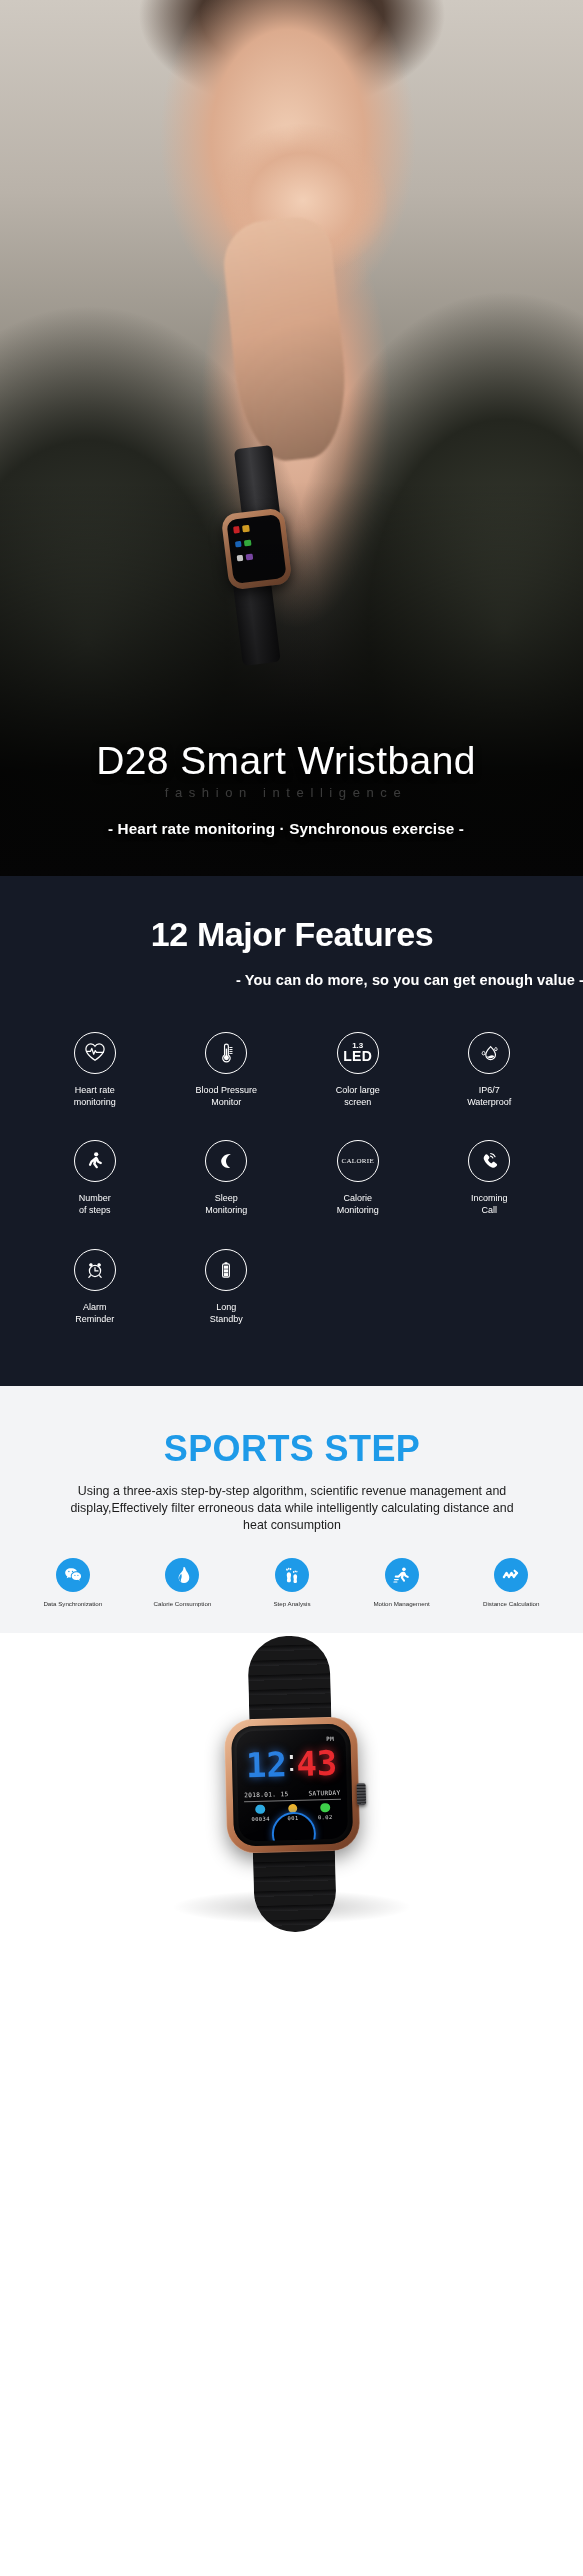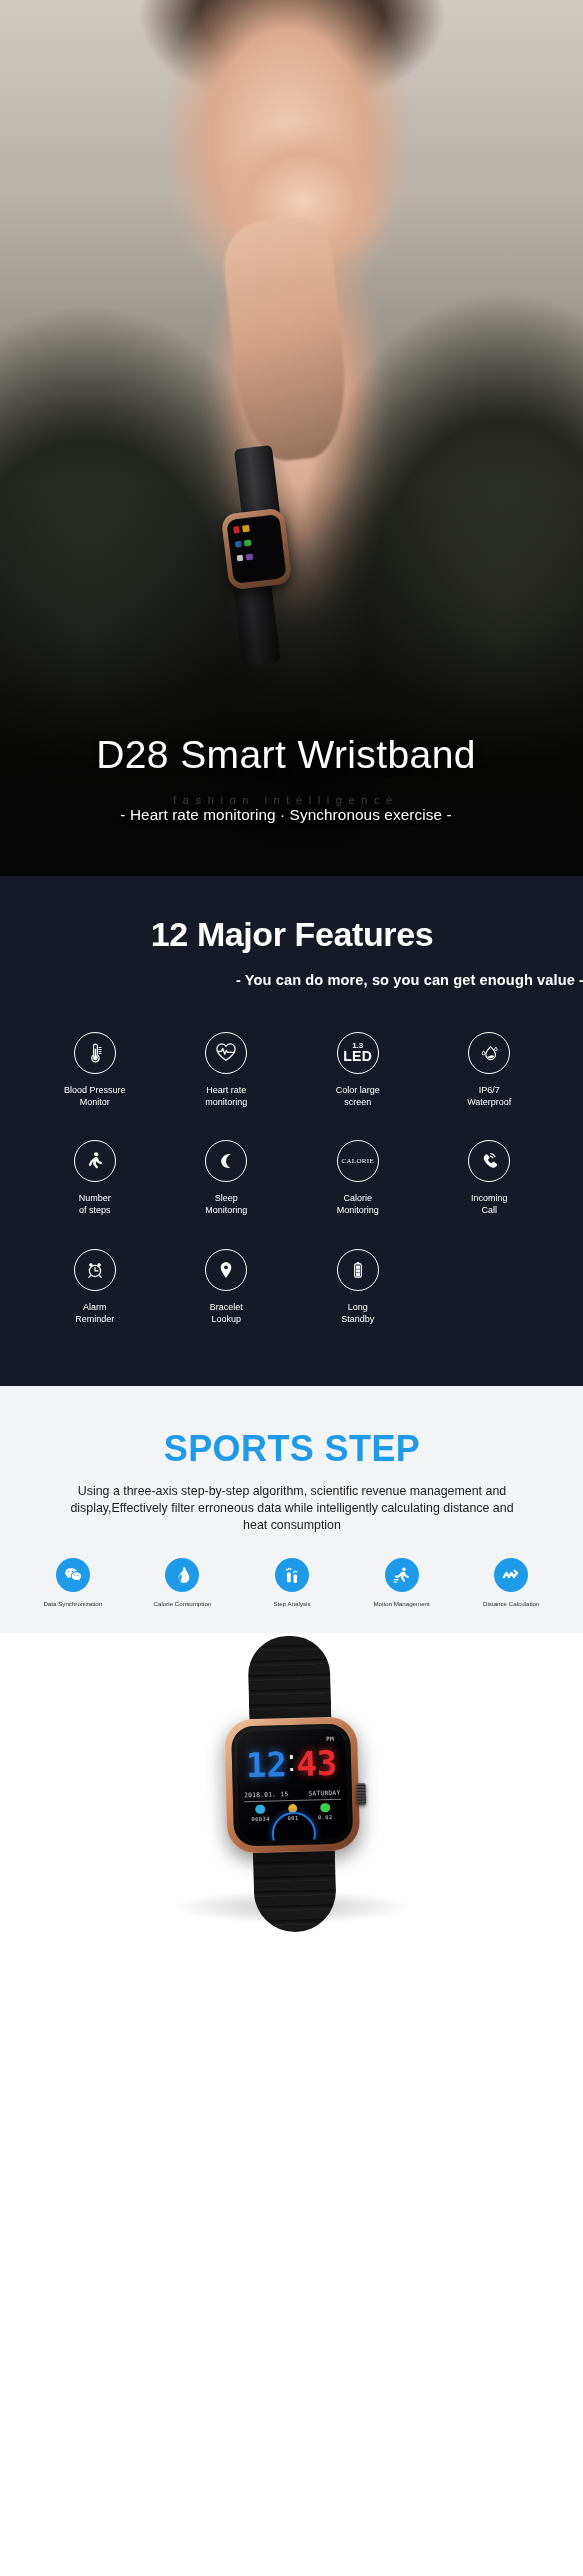--- a/index.html
+++ b/index.html
@@ -70,42 +70,43 @@
     transform:rotate(-7deg);
   }
   .hero-strap-top { top:447px; height:70px; border-radius:5.8px 5.8px 0 0; }
   .hero-strap-bot { top:584px; height:80px; border-radius:0 0 5.8px 5.8px; }
 
   .hero-vignette {
     position:absolute; inset:0;
     background:linear-gradient(180deg, rgba(0,0,0,0) 55%, rgba(0,0,0,.45) 72%, rgba(0,0,0,.88) 88%, #050505 100%);
   }
   .hero-text {
-    position:absolute; left:0; right:12px; bottom:0; padding-bottom:52px;
+    position:absolute; left:0; right:12px; bottom:0; padding-bottom:38px;
     text-align:center;
   }
   .hero-title {
     color:#fff;
     font-size:39px;
     font-weight:400;
     letter-spacing:0.4px;
     line-height:1;
     text-shadow:0 1.5px 7.3px rgba(0,0,0,.8);
   }
   .hero-sub-faint {
-    margin-top:20px;
+    margin-top:5px;
     color:rgba(255,255,255,.22);
-    font-size:11px;
+    font-size:13px;
     letter-spacing:6.6px;
     font-weight:400;
   }
   .hero-tagline {
+    margin-top:20px;
     color:#fff;
     font-size:15.3px;
-    font-weight:normal;
+    font-weight:bold;
     letter-spacing:0.1px;
     text-shadow:0 1.5px 5.8px rgba(0,0,0,.9);
   }
 
   
   .features {
     background:#151a26;
     padding:41px 0 61px;
     width:584px;
   }
@@ -319,46 +320,46 @@
 </section>
 
 <section class="features">
   <h2 class="feat-title">12 Major Features</h2>
   <div class="feat-sub">- You can do more, so you can get enough value -</div>
 
   <div class="feat-grid">
 
     <div class="feat-cell">
       <div class="feat-circle">
+        <svg width="22" height="20.4" viewBox="0 0 30 28" fill="none" stroke="#fff" stroke-width="1.7">
+          <path d="M15 25C15 25 2.5 17.5 2.5 9.6 2.5 5.6 5.6 2.6 9.3 2.6c2.4 0 4.5 1.3 5.7 3.2 1.2-1.9 3.3-3.2 5.7-3.2 3.7 0 6.8 3 6.8 7 0 7.9-12.5 15.4-12.5 15.4z"></path>
+          <path d="M3.5 13h5.2l1.9-4.2 2.6 8 2.2-5.1 1.6 2.6h9.4" stroke-linejoin="round" stroke-linecap="round"></path>
+        </svg>
+      </div>
+      <div class="feat-label">Heart rate
+monitoring</div>
+    </div>
+
+    <div class="feat-cell">
+      <div class="feat-circle">
         <svg width="22" height="22" viewBox="0 0 30 30" fill="none" stroke="#fff" stroke-width="1.6">
           <path d="M13 5.5a2.6 2.6 0 0 1 5.2 0v12.2a5.1 5.1 0 1 1-5.2 0z"></path>
           <circle cx="15.6" cy="21.6" r="3.4" fill="#fff" stroke="none"></circle>
           <rect x="14.6" y="9" width="2" height="11" fill="#fff" stroke="none"></rect>
           <g stroke-width="1.3" stroke-linecap="round">
             <path d="M20.2 7.5h3.1M20.2 10.2h3.1M20.2 12.9h3.1M20.2 15.6h3.1"></path>
           </g>
         </svg>
       </div>
       <div class="feat-label">Blood Pressure
 Monitor</div>
     </div>
 
     <div class="feat-cell">
       <div class="feat-circle">
-        <svg width="22" height="20.4" viewBox="0 0 30 28" fill="none" stroke="#fff" stroke-width="1.7">
-          <path d="M15 25C15 25 2.5 17.5 2.5 9.6 2.5 5.6 5.6 2.6 9.3 2.6c2.4 0 4.5 1.3 5.7 3.2 1.2-1.9 3.3-3.2 5.7-3.2 3.7 0 6.8 3 6.8 7 0 7.9-12.5 15.4-12.5 15.4z"></path>
-          <path d="M3.5 13h5.2l1.9-4.2 2.6 8 2.2-5.1 1.6 2.6h9.4" stroke-linejoin="round" stroke-linecap="round"></path>
-        </svg>
-      </div>
-      <div class="feat-label">Heart rate
-monitoring</div>
-    </div>
-
-    <div class="feat-cell">
-      <div class="feat-circle">
         <div style="text-align:center;">
           <div class="led-small">1.3</div>
           <div class="led-big">LED</div>
         </div>
       </div>
       <div class="feat-label">Color large
 screen</div>
     </div>
 
     <div class="feat-cell">
@@ -425,30 +426,20 @@
           <ellipse cx="9.4" cy="8" rx="2.5" ry="2.2" fill="#fff" stroke="none" transform="rotate(-22 9.4 8)"></ellipse>
           <ellipse cx="20.6" cy="8" rx="2.5" ry="2.2" fill="#fff" stroke="none" transform="rotate(22 20.6 8)"></ellipse>
           <path d="M8.6 22.8l-2 2.2M21.4 22.8l2 2.2"></path>
         </svg>
       </div>
       <div class="feat-label">Alarm
 Reminder</div>
     </div>
 
 
-    <div class="feat-cell">
-      <div class="feat-circle">
-        <svg width="22" height="22" viewBox="0 0 30 30" fill="#fff">
-          <path d="M15 4.3c-4 0-7.2 3.2-7.2 7.2 0 5.4 7.2 14.2 7.2 14.2s7.2-8.8 7.2-14.2c0-4-3.2-7.2-7.2-7.2z"></path>
-          <circle cx="15" cy="11.3" r="2.6" fill="#151a26"></circle>
-        </svg>
-      </div>
-      <div class="feat-label">Bracelet
-Lookup</div>
-    </div>
 
     <div class="feat-cell">
       <div class="feat-circle">
         <svg width="22" height="22" viewBox="0 0 30 30" fill="none" stroke="#fff" stroke-width="1.6">
           <rect x="10.4" y="6.6" width="9.2" height="18.2" rx="1.8"></rect>
           <rect x="12.9" y="4.6" width="4.2" height="2.2" rx=".8" fill="#fff" stroke="none"></rect>
           <rect x="12.2" y="9" width="5.6" height="4.3" fill="#fff" stroke="none"></rect>
           <rect x="12.2" y="14.1" width="5.6" height="4.3" fill="#fff" stroke="none"></rect>
           <rect x="12.2" y="19.2" width="5.6" height="4.3" fill="#fff" stroke="none"></rect>
         </svg>

